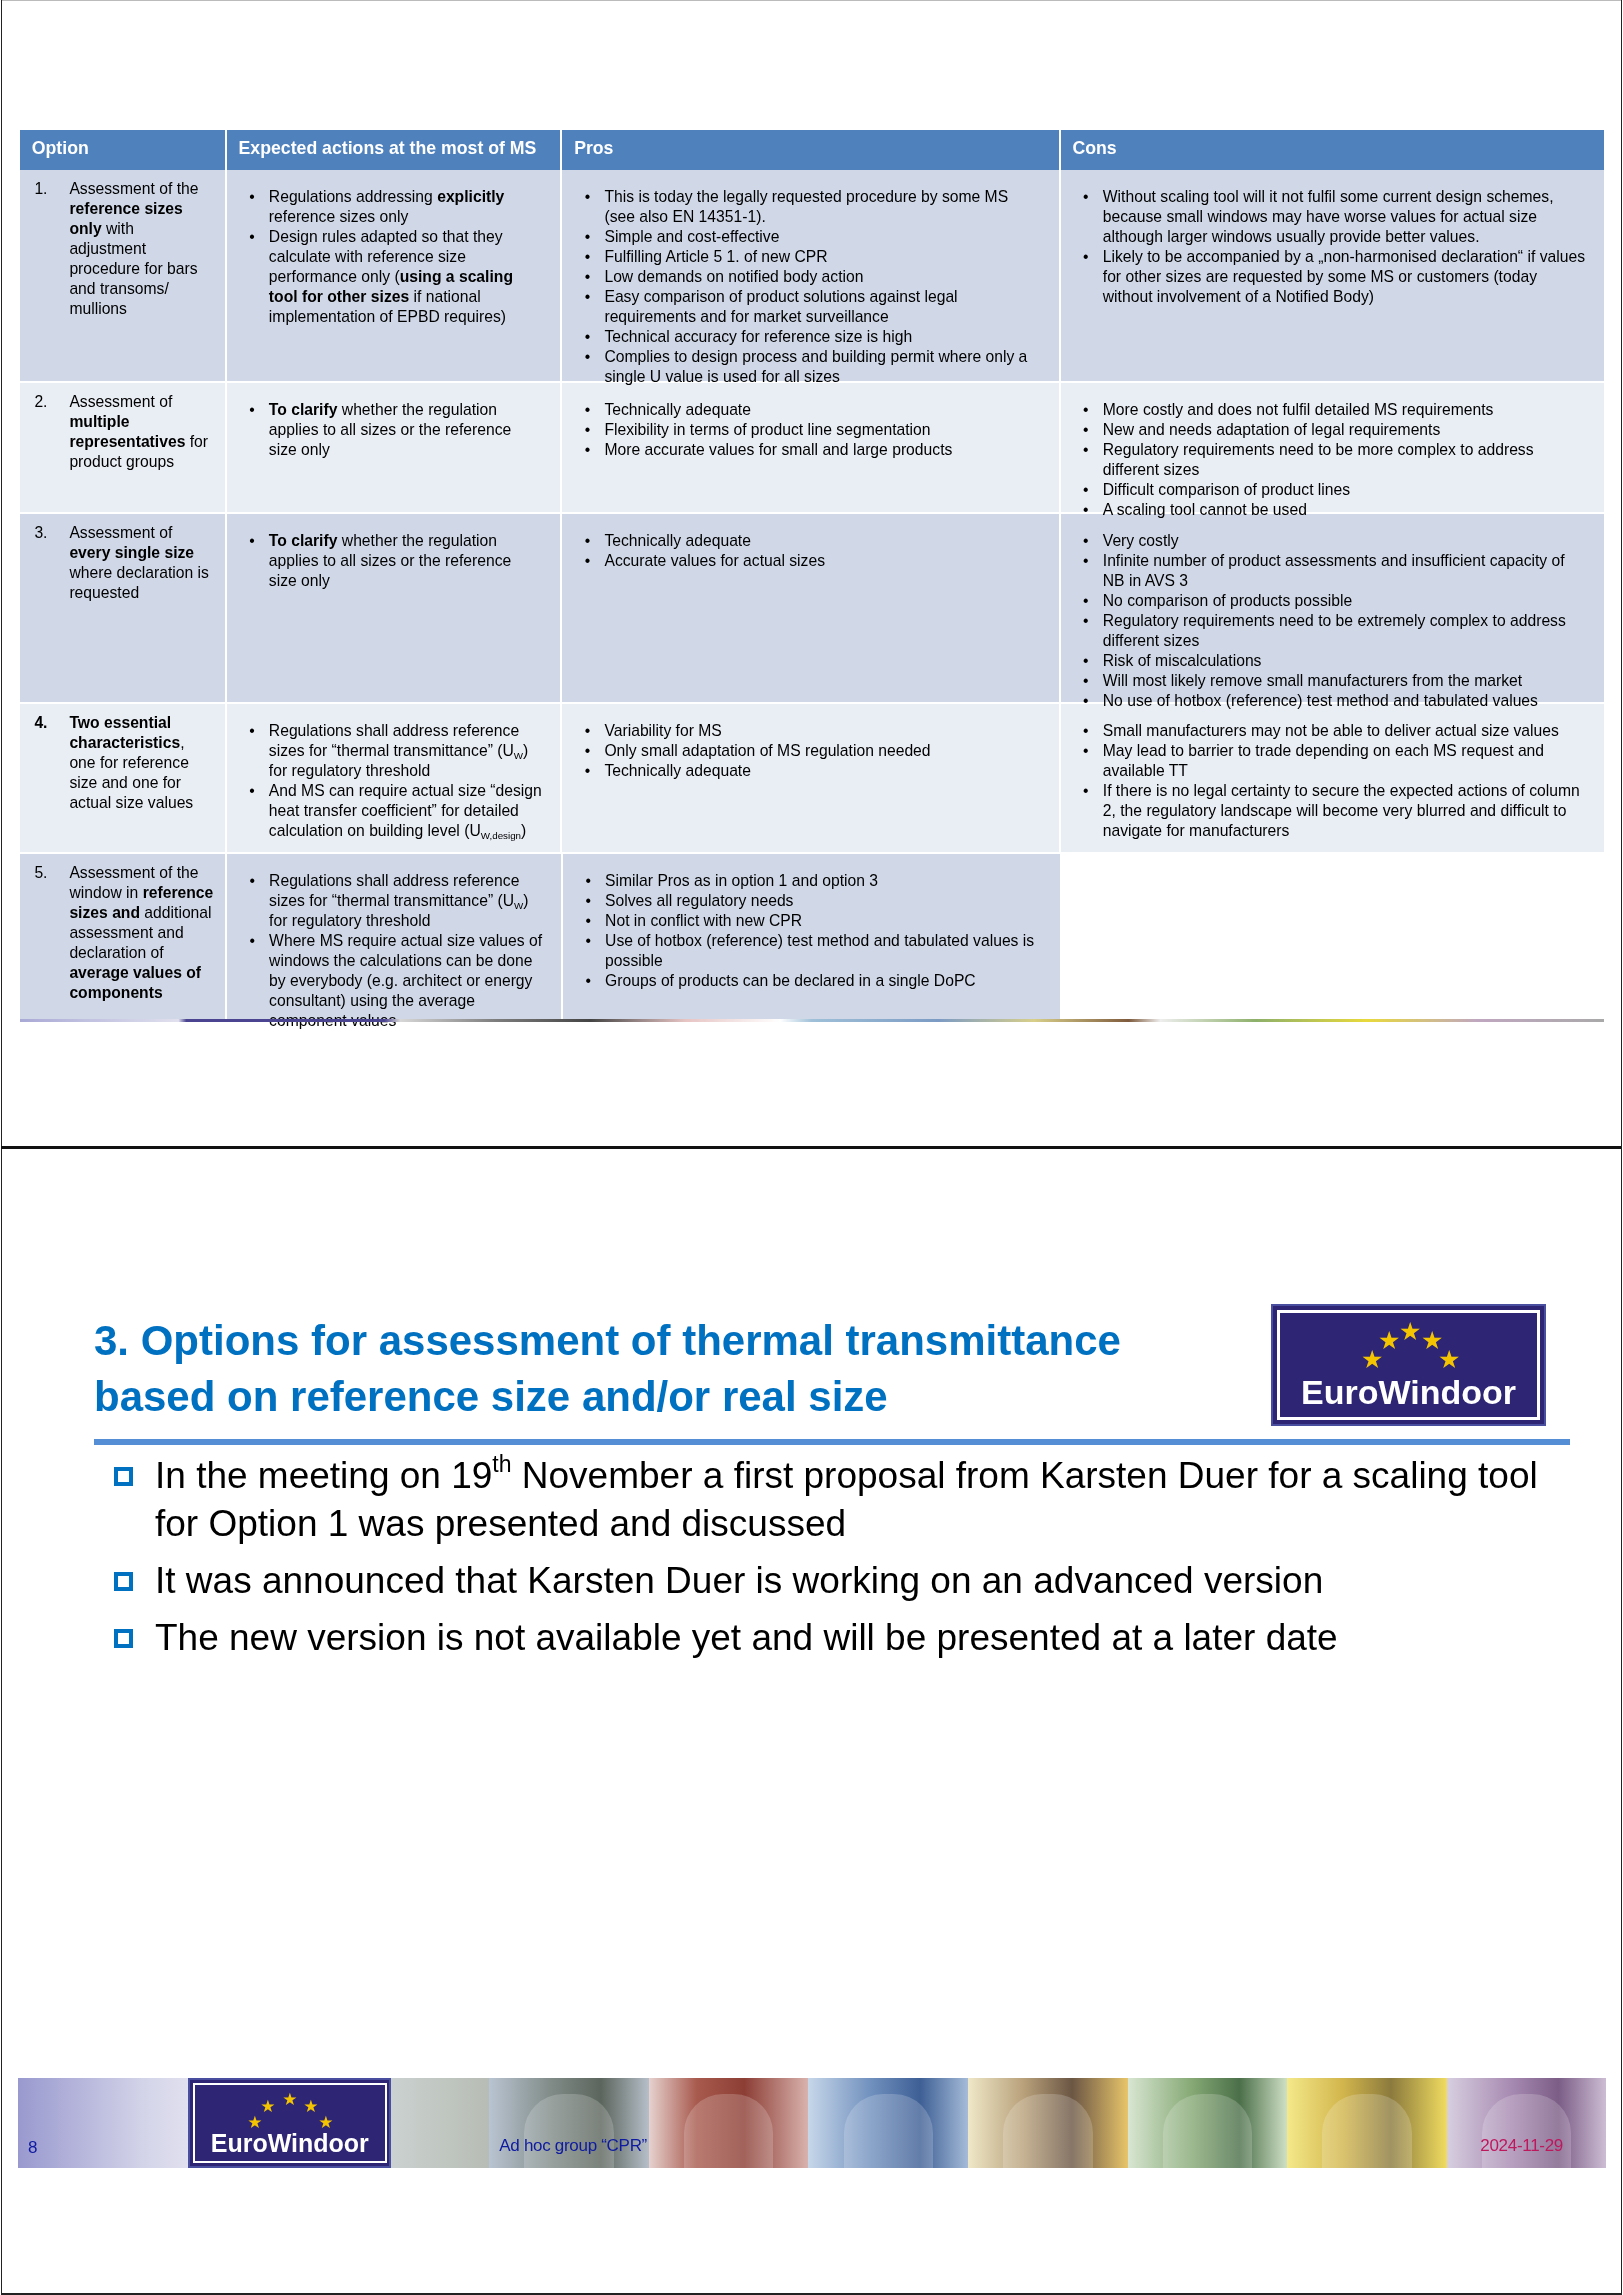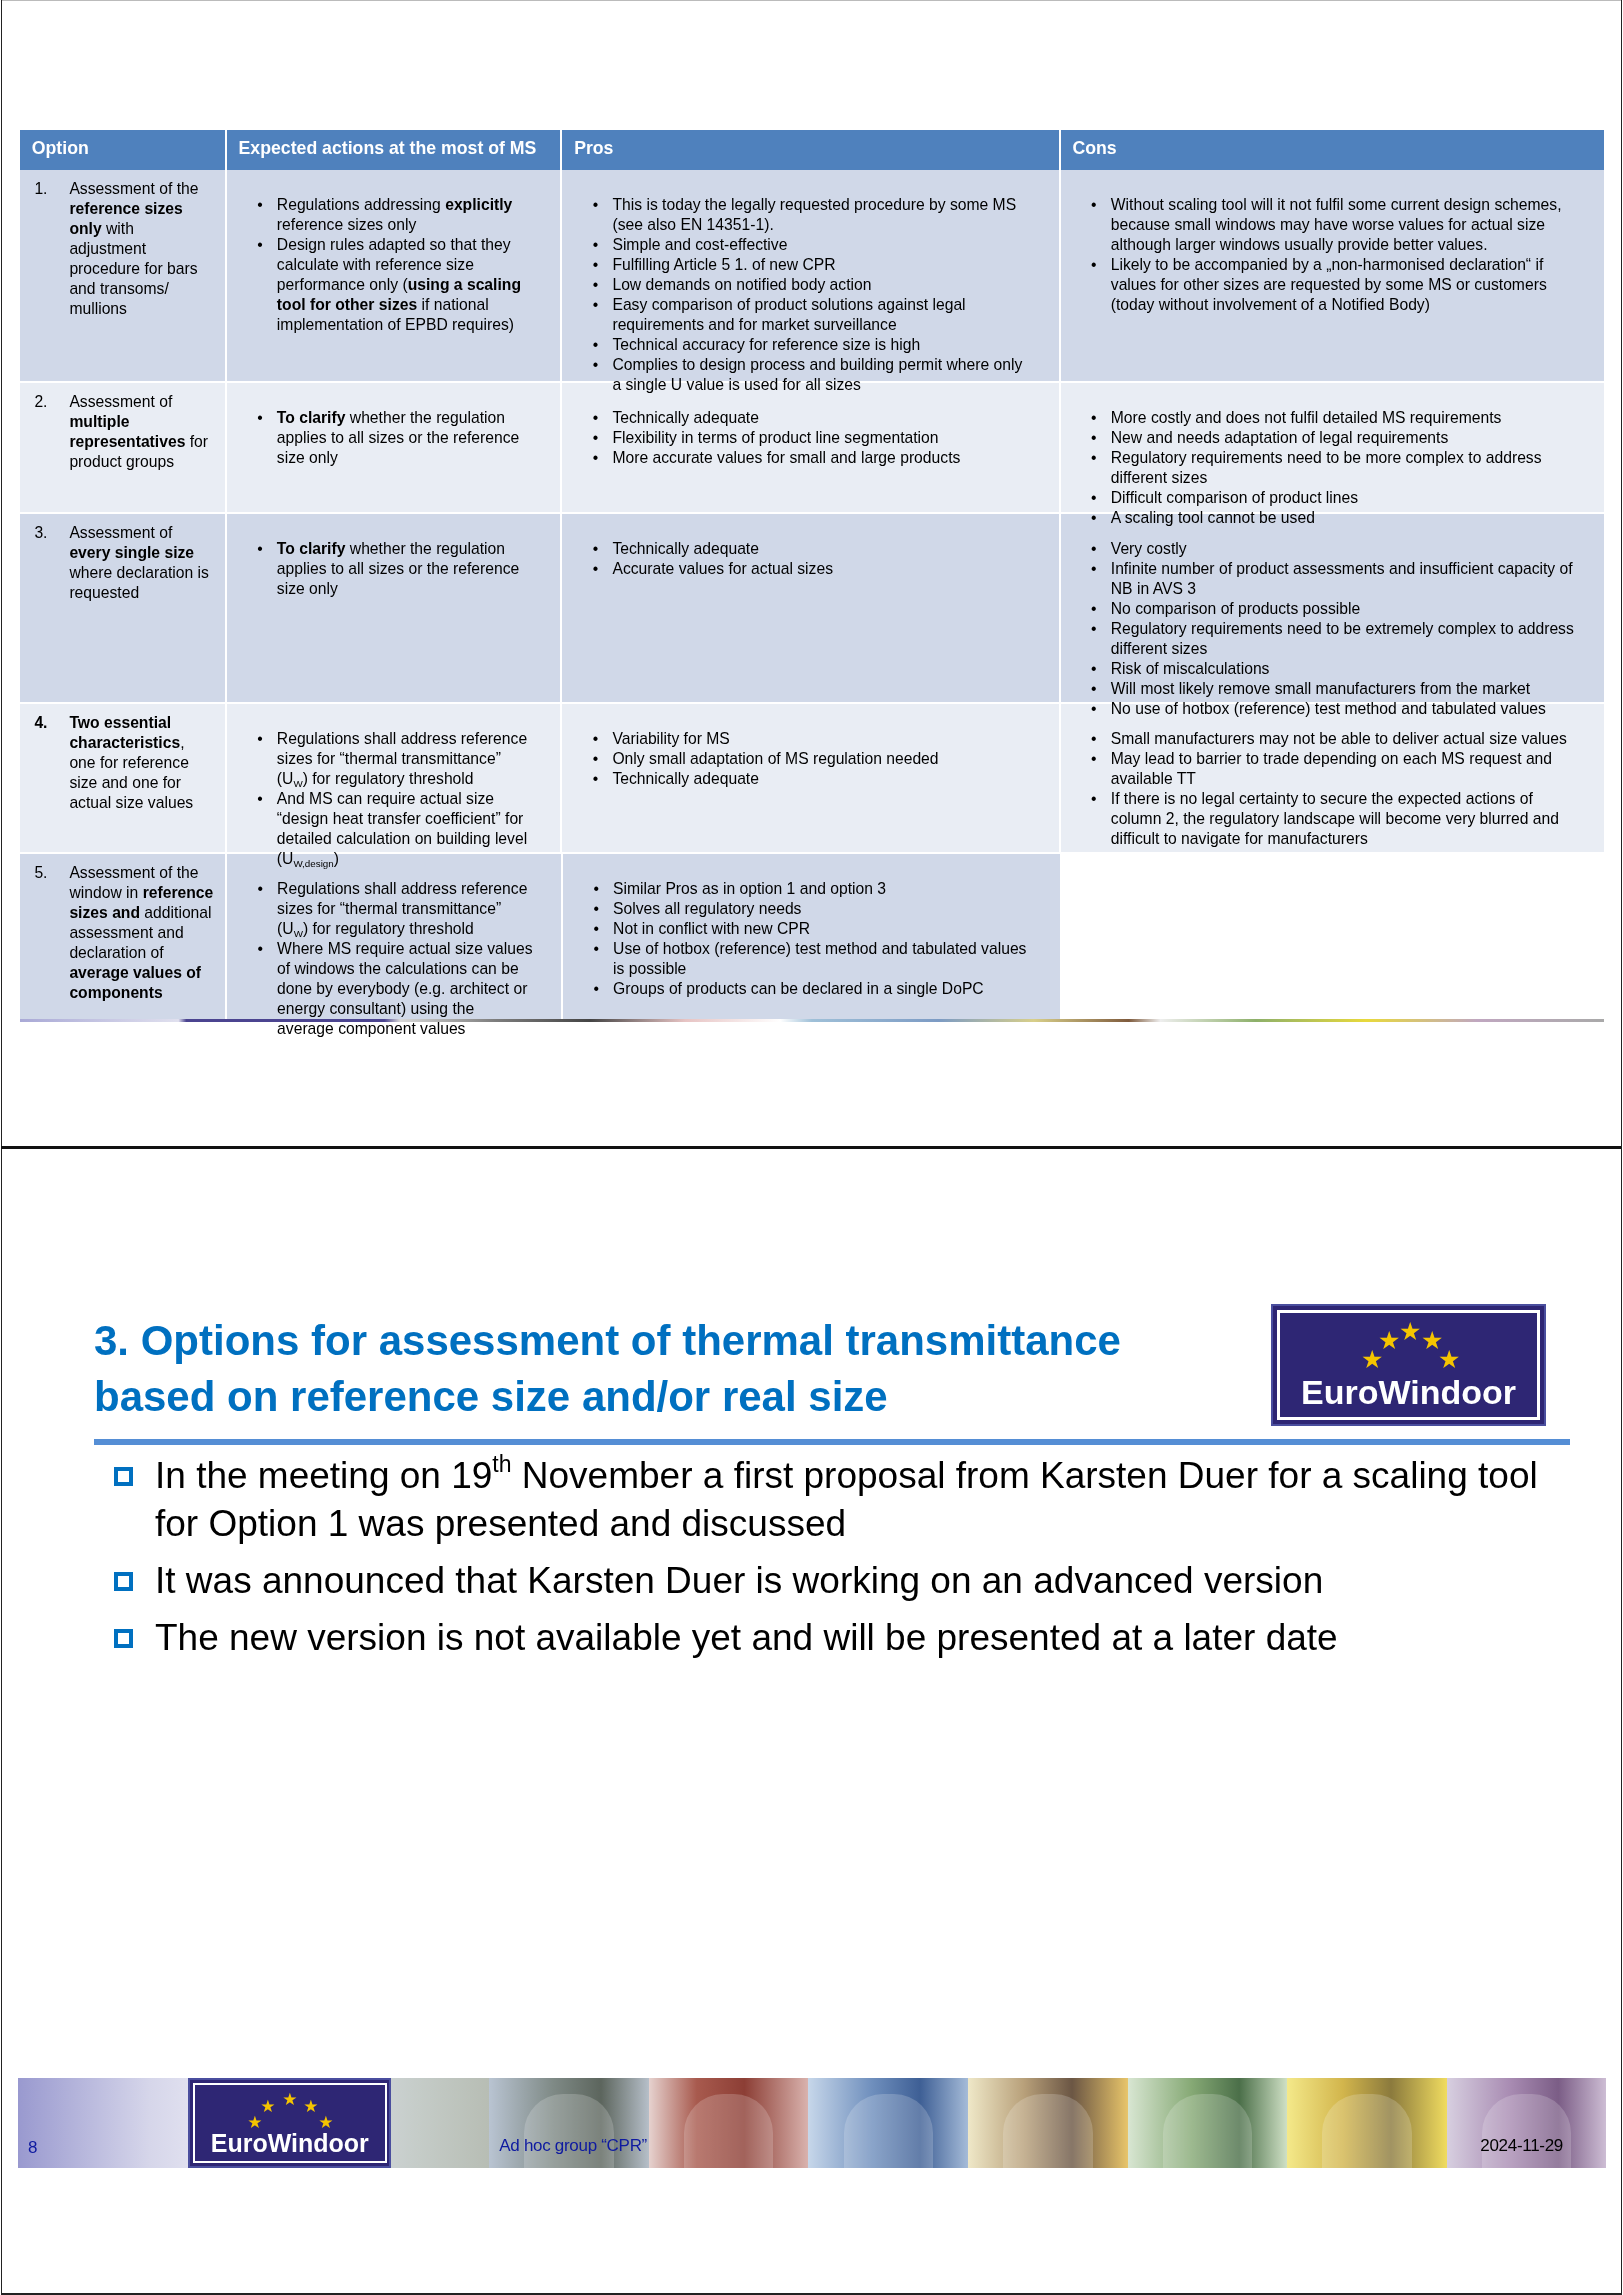--- a/index.html
+++ b/index.html
@@ -26,21 +26,21 @@
   .row.even .cell { background: #E9EDF4; }
   .r1 .cell { height: 211px; }
   .r2 .cell { height: 129px; }
   .r3 .cell { height: 188px; }
   .r4 .cell { height: 148px; }
   .r5 .cell { height: 168px; }
 
   .opt { display: flex; }
   .opt .num { width: 35px; flex: none; padding-left: 3.9px; }
   .opt .txt { flex: 1; }
-  ul.bl { list-style: none; margin: 16px; padding: 0; }
+  ul.bl { list-style: none; margin: 8px; padding: 0; }
   ul.bl li { position: relative; padding-left: 23.6px; }
   ul.bl li::before { content: "•"; position: absolute; left: 3.9px; top: 0; }
   b { font-weight: bold; }
   sub { font-size: 9.8px; vertical-align: -3.3px; line-height: 0; }
 
   .table-bottom-strip { position: absolute; left: 20px; top: 1019px; width: 1584px; height: 2.6px;
      background: linear-gradient(90deg, #a9a9d6 0%, #e0e0ee 10%, #4b4490 10.5%, #4b4490 23%, #d7d7d7 24%, #7d7d7d 30%, #444 36%, #e7c4c4 42%, #fff 48%, #9fc0d8 50%, #7c9bc4 58%, #d8cf8a 64%, #7f5b3d 70%, #eee 72%, #8db06a 78%, #e8d93c 85%, #c0a7c0 92%, #a9a9a9 100%); }
 
   
   .slide-title { position: absolute; left: 94px; top: 1313px; width: 1145px; color: #0070C0;
@@ -75,21 +75,21 @@
   .n5  { background: linear-gradient(90deg,#b9c4d2,#7f8a86 40%,#5c655d 70%,#b6bfc9); }
   .n10 { background: linear-gradient(90deg,#e6d2cf,#a85a4e 30%,#8c3e35 60%,#d9b2ad); }
   .n20 { background: linear-gradient(90deg,#c7d7ea,#6f8fbd 40%,#3e5f95 70%,#a5bbd8); }
   .n50 { background: linear-gradient(90deg,#efe8c8,#b8a07a 35%,#6b5644 65%,#e8c56a); }
   .n100{ background: linear-gradient(90deg,#d8e6d2,#86a975 40%,#4b6f49 70%,#cfe0c5); }
   .n200{ background: linear-gradient(90deg,#f4e98a,#d2b54c 35%,#8b7a3d 65%,#f0dc60); }
   .n500{ background: linear-gradient(90deg,#d7cfe0,#a88bb2 40%,#7b5d86 70%,#cdbdd4); }
   .footer .arch { background: rgba(255,255,255,.35); }
   .footer .page-num { position: absolute; left: 9.8px; top: 60px; font-size: 17px; color: #0E1AA0; }
   .footer .group { position: absolute; left: 481px; top: 58px; font-size: 17px; color: #0E1AA0; letter-spacing: -0.3px; }
-  .footer .date { position: absolute; left: 1462px; top: 58px; font-size: 17px; color: #000000; letter-spacing: -0.3px; }
+  .footer .date { position: absolute; left: 1462px; top: 58px; font-size: 17px; color: #be185d; letter-spacing: -0.3px; }
   .logo-footer { position: absolute; left: 170px; top: 0; width: 203px; height: 90px; }
   .logo-footer .logo { border-width: 2px; }
   .logo-footer .inner-frame { border-width: 2.6px; left: 2.6px; top: 2.6px; right: 2.6px; bottom: 2.6px; }
   .logo-footer .star { font-size: 17px; }
   .logo-footer .brand { font-size: 25px; bottom: 7.9px; }
 </style>
 </head>
 <body>
 
 <div class="page-top"></div>

